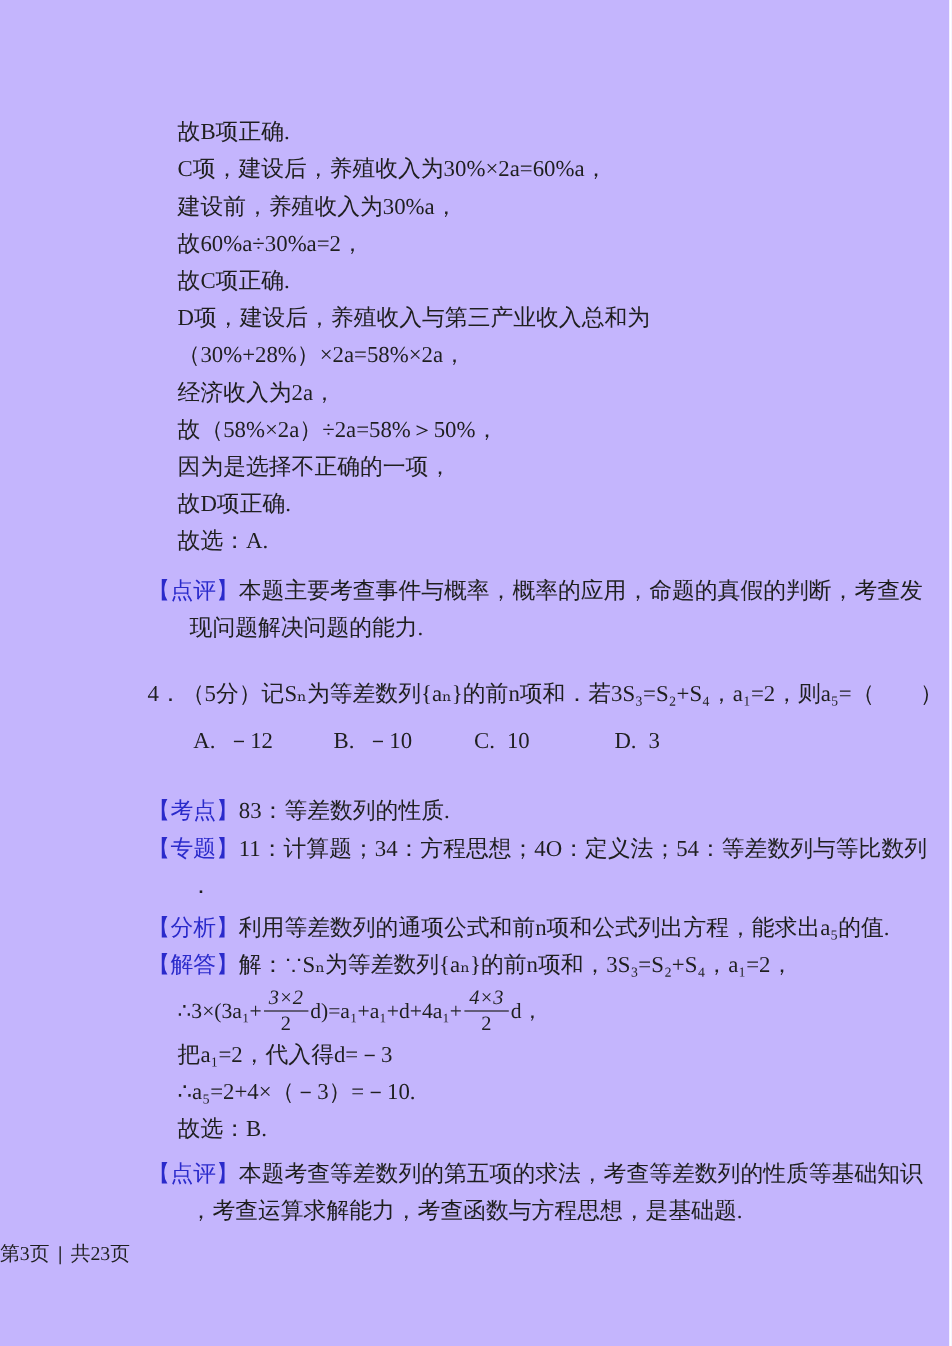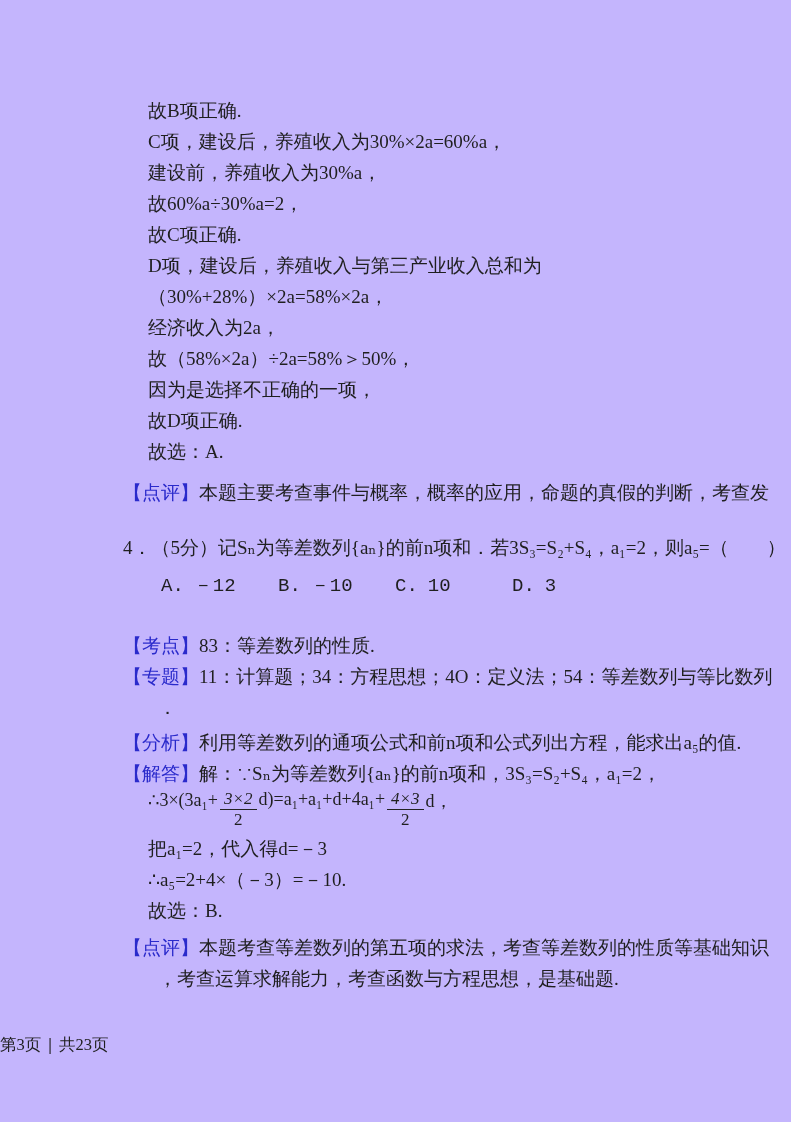--- a/index.html
+++ b/index.html
@@ -22,29 +22,29 @@
   .lbl { color: var(--label-blue, #2a2acb); margin-top: 32px; }
   .review3 { margin-top: 10px !important; }
   .stem { margin-top: 24px !important; }
   .options {
     margin-top: 8px;
     padding-left: 38px;
     display: flex;
     line-height: 31px;
     white-space: nowrap;
   }
-  .opt { width: 117px; display: inline-block; font-family: Liberation Mono, monospace; }
+  .opt { width: 117px; display: inline-block; }
   .opt .optval { margin-left: 10px; }
   .kaodian { margin-top: 28px !important; }
   .fenxi { margin-top: 4px !important; }
   .formula {
     padding-left: 25px;
     min-height: 44px;
     display: flex;
-    align-items: flex-start;
+    align-items: center;
     white-space: nowrap;
     font-size: 18px;
   }
   .frac {
     display: inline-flex;
     flex-direction: column;
     align-items: center;
     vertical-align: middle;
     margin: 0 2px;
     font-size: 17px;
@@ -81,20 +81,21 @@
     <p class="sol">故C项正确.</p>
     <p class="sol">D项，建设后，养殖收入与第三产业收入总和为</p>
     <p class="sol">（30%+28%）×2a=58%×2a，</p>
     <p class="sol">经济收入为2a，</p>
     <p class="sol">故（58%×2a）÷2a=58%＞50%，</p>
     <p class="sol">因为是选择不正确的一项，</p>
     <p class="sol">故D项正确.</p>
     <p class="sol">故选：A.</p>
 
     <p class="labeled review3"><span class="lbl">【点评】</span><span>本题主要考查事件与概率，概率的应用，命题的真假的判断，考查发</span></p>
+    <p class="hang">现问题解决问题的能力.</p>
 
     <p class="stem">4．（5分）记Sₙ为等差数列{aₙ}的前n项和．若3S₃=S₂+S₄，a₁=2，则a₅=（　　）</p>
 
     <div class="options">
       <span class="opt"><span>A.</span><span class="optval">－12</span></span>
       <span class="opt"><span>B.</span><span class="optval">－10</span></span>
       <span class="opt"><span>C.</span><span class="optval">10</span></span>
       <span class="opt"><span>D.</span><span class="optval">3</span></span>
     </div>
 

